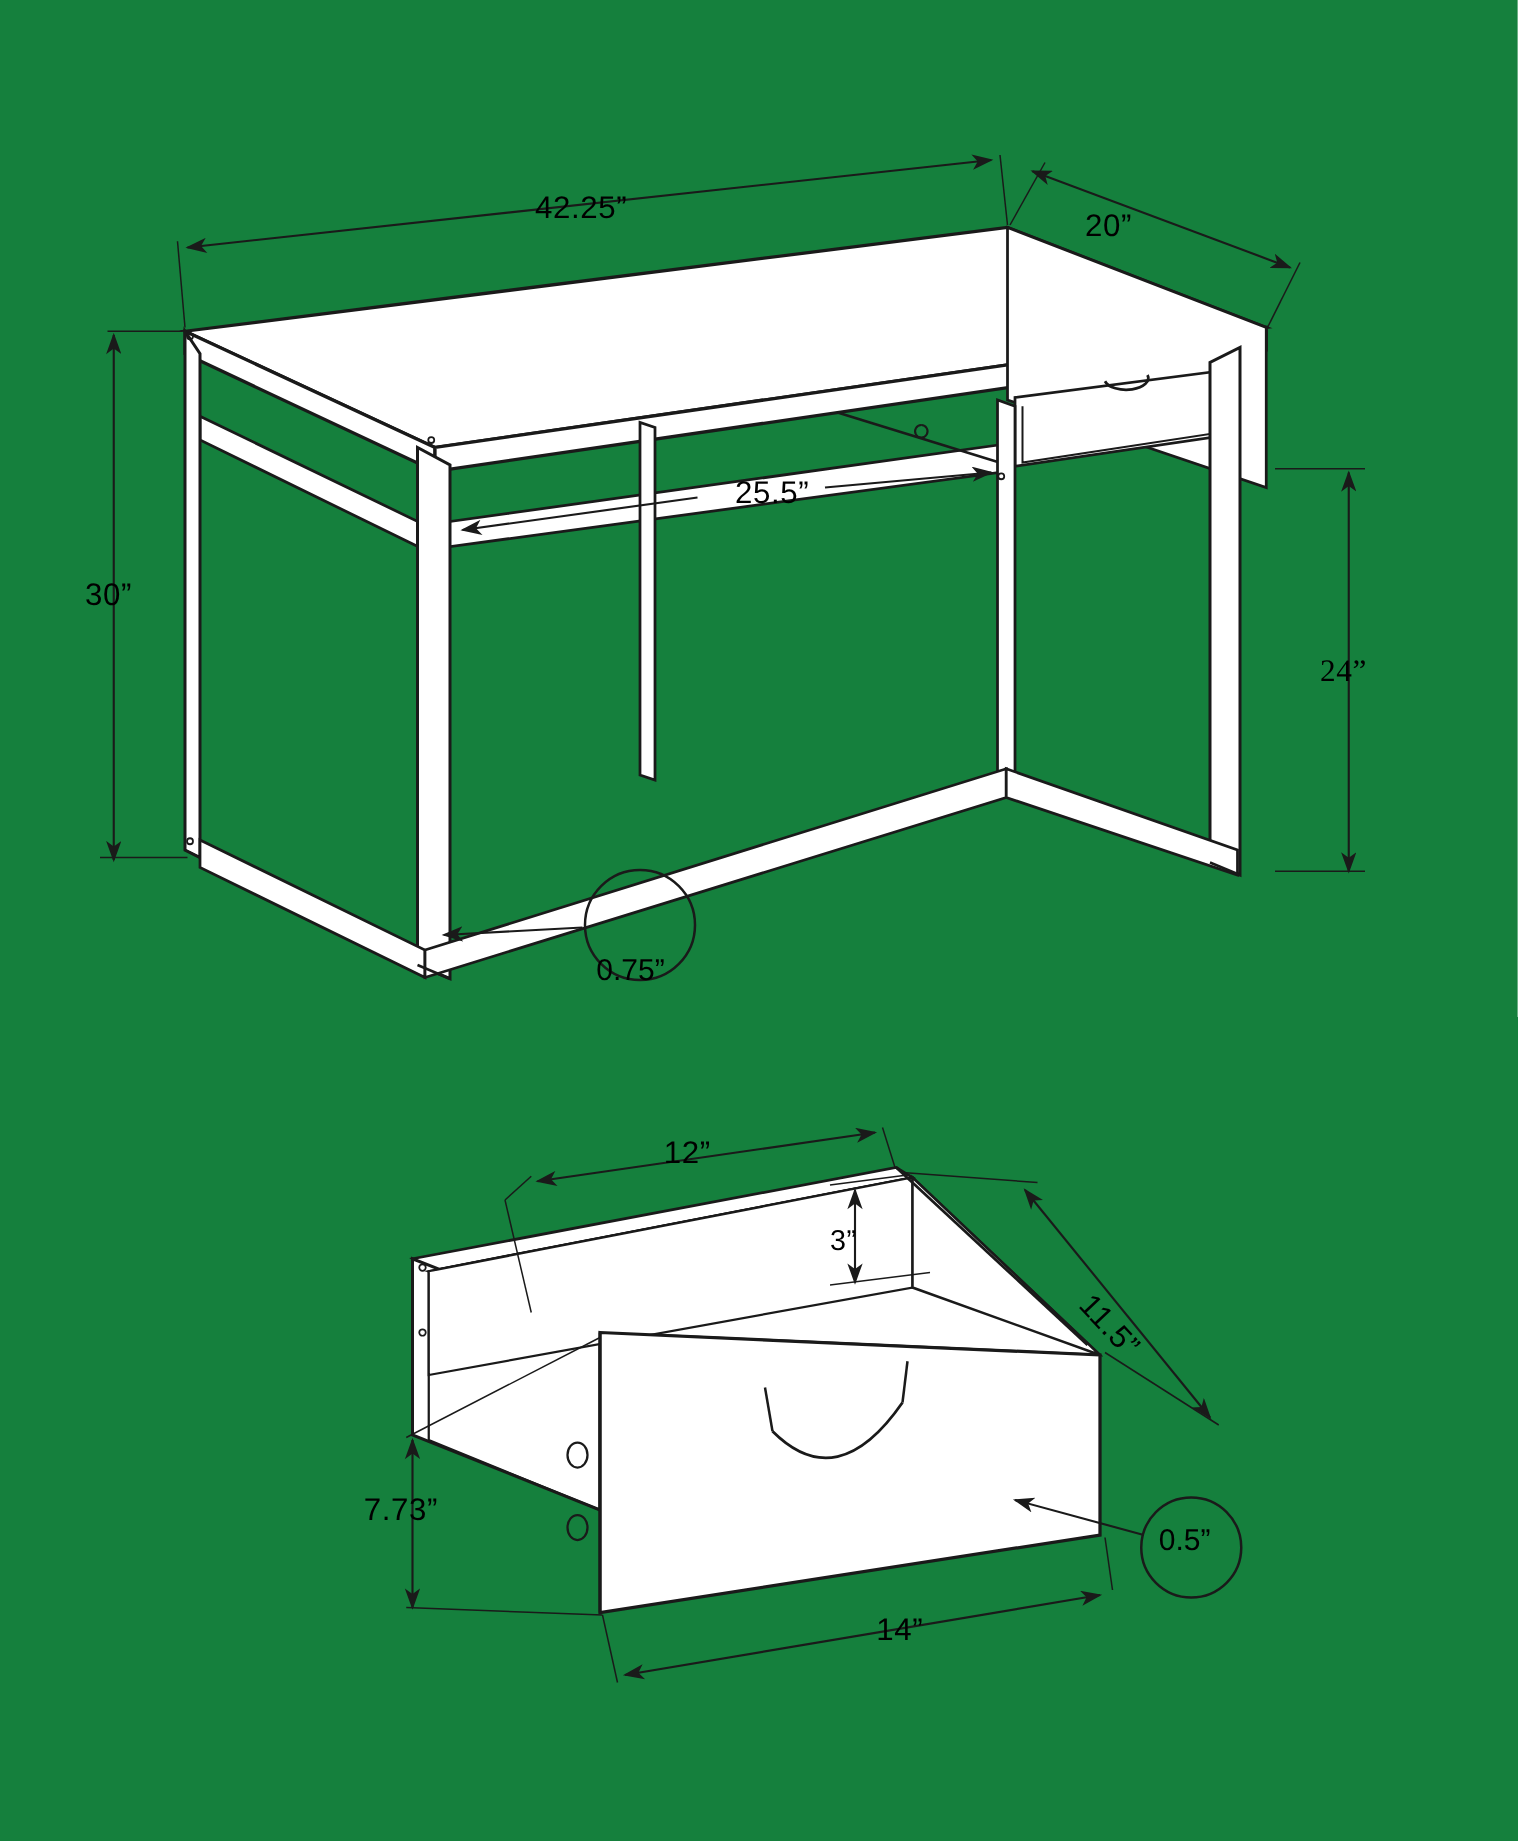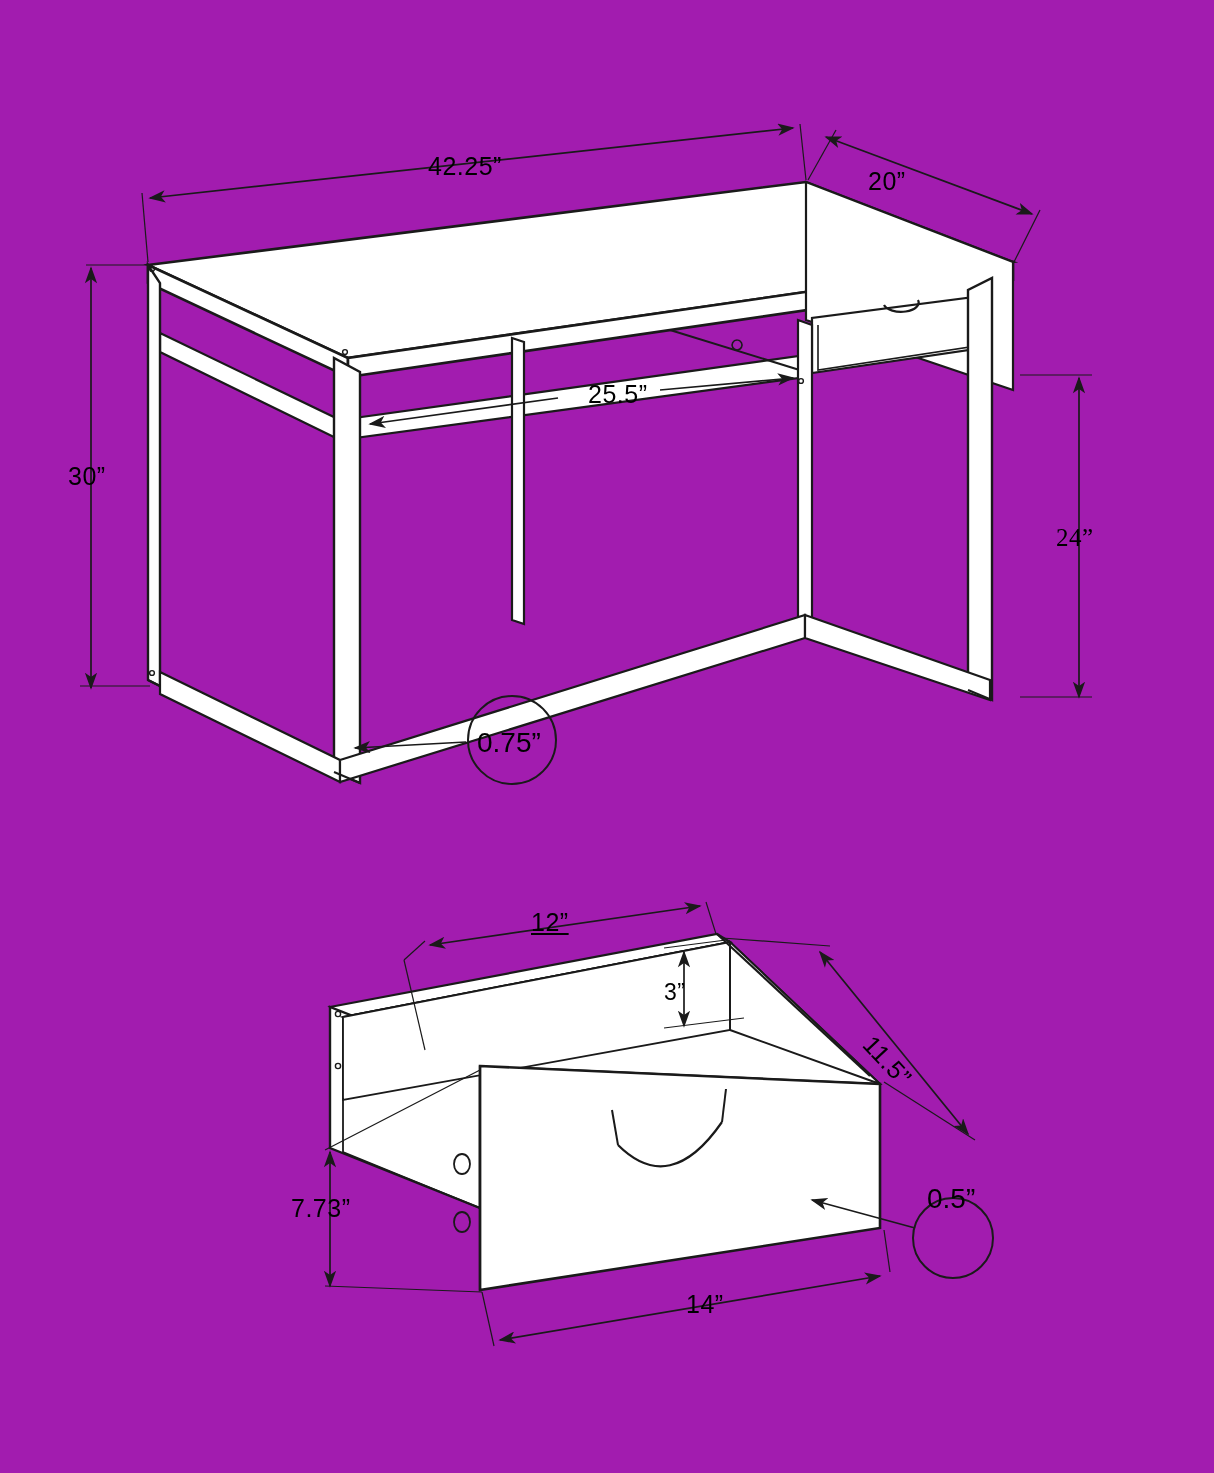--- a/index.html
+++ b/index.html
@@ -11,21 +11,21 @@
     width: 1214px;
     height: 1473px;
     font-family: "Liberation Sans", sans-serif;
     color: #000000;
     overflow: hidden;
   }
   #sheet {
     position: relative;
     width: 1214px;
     height: 1473px;
-    background: #a21caf;
+    background: #15803d;
   }
   svg.drawing {
     position: absolute;
     top: 0;
     left: 0;
     width: 1214px;
     height: 1473px;
   }
   .dim-label {
     position: absolute;
@@ -34,23 +34,24 @@
     color: #000000;
     white-space: nowrap;
     letter-spacing: 0.5px;
   }
   .dim-label.small {
     font-size: 23px;
   }
   .callout-label {
     position: absolute;
     font-family: "Liberation Sans", sans-serif;
-    font-size: 28px;
+    font-size: 24px;
     color: #000000;
     white-space: nowrap;
+    margin-top: 36px;
   }
 </style>
 </head>
 <body>
 
 <div id="sheet">
 
   <svg class="drawing" viewBox="0 0 1214 1473">
     <defs>
       <marker id="arrowEnd" markerWidth="11" markerHeight="11" refX="9" refY="3.6" orient="auto" markerUnits="strokeWidth">
@@ -184,20 +185,20 @@
     </g>
   </svg>
 
   <div class="dim-label" style="left:428px; top:152px;">42.25”</div>
   <div class="dim-label" style="left:868px; top:167px;">20”</div>
   <div class="dim-label" style="left:68px; top:462px;">30”</div>
   <div class="dim-label" style="left:1056px; top:524px;font-family:Liberation Serif, serif;">24”</div>
   <div class="dim-label" style="left:588px; top:380px;">25.5”</div>
   <div class="callout-label" style="left:477px; top:727px;">0.75”</div>
 
-  <div class="dim-label" style="left:531px; top:908px;text-decoration:underline;">12”</div>
+  <div class="dim-label" style="left:531px; top:908px;">12”</div>
   <div class="dim-label small" style="left:664px; top:979px;">3”</div>
   <div class="dim-label" style="left:878px; top:1030px; transform: rotate(47deg); transform-origin: left top;">11.5”</div>
   <div class="dim-label" style="left:291px; top:1194px;">7.73”</div>
-  <div class="dim-label" style="left:686px; top:1290px;text-align:center;">14”</div>
+  <div class="dim-label" style="left:701px; top:1290px;text-align:center;">14”</div>
   <div class="callout-label" style="left:927px; top:1183px;">0.5”</div>
 
 </div>
 
 </body></html>

